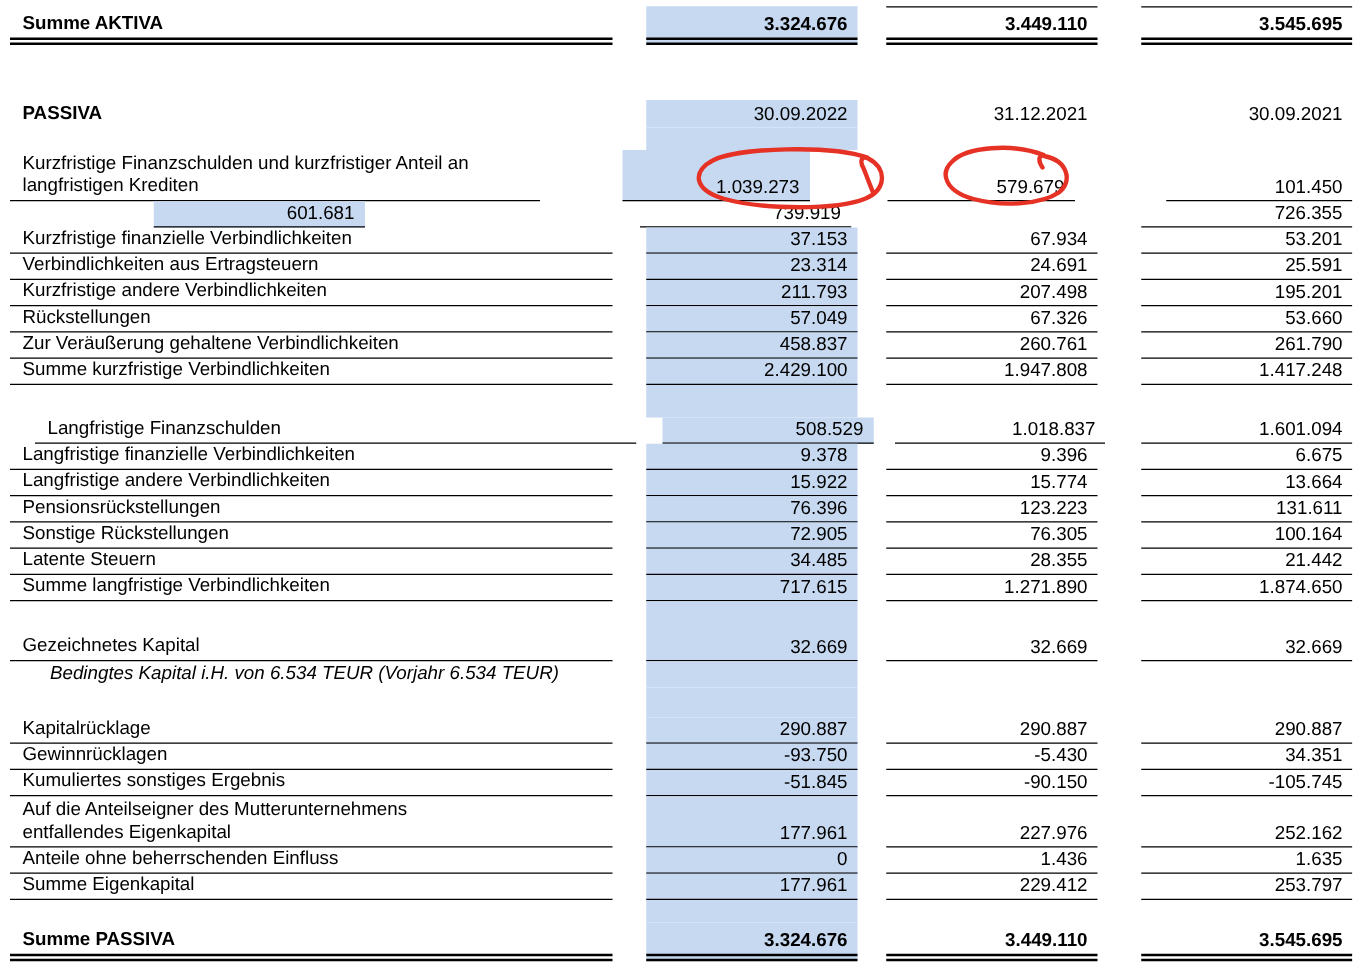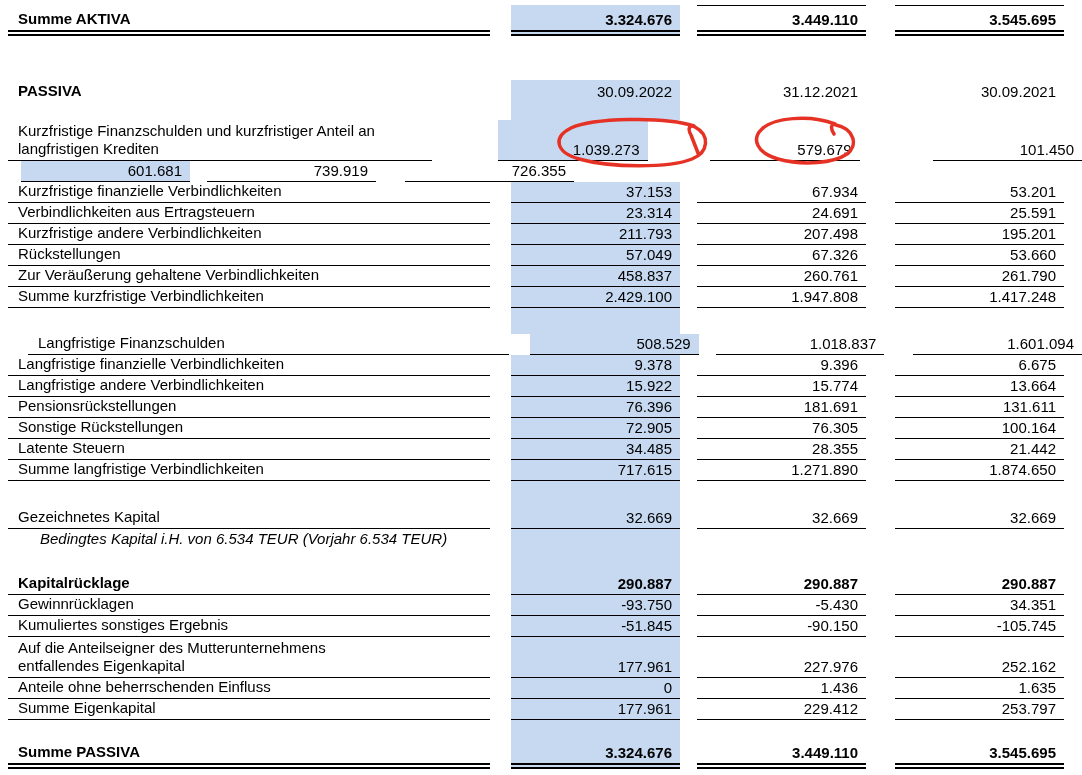--- a/index.html
+++ b/index.html
@@ -7,21 +7,21 @@
     position:relative;
     width:1082px; height:775px;
     background:#fff;
     font-family:"Liberation Sans", sans-serif;
     font-size:15px;
     color:#000;
     box-sizing:border-box;
     padding-top:5px;
     overflow:hidden;
   }
-  .row { display:flex; }
+  .row { display:flex;justify-content:space-between; }
   .c { box-sizing:border-box; display:flex; align-items:flex-end; }
   .lbl {
     width:482px; margin-left:8px;
     padding:0 4px 2px 10px;
     line-height:18px;
     flex-direction:column; align-items:flex-start; justify-content:flex-end;
   }
   .sp-a { width:21px; }
   .v1 { width:169px; }
   .sp-b { width:17px; }
@@ -299,21 +299,21 @@
       <div class="row t-data" style="height: 21px;">
         <div class="c lbl cell">
           <div class="">Pensionsrückstellungen</div>
         </div>
         <div class="c sp-a"></div>
         <div class="c v1 cell hl">
           <div class="">76.396</div>
         </div>
         <div class="c sp-b"></div>
         <div class="c v2 cell">
-          <div class="">181.691</div>
+          <div class="">123.223</div>
         </div>
         <div class="c sp-c"></div>
         <div class="c v3 cell">
           <div class="">131.611</div>
         </div>
       </div>
       <div class="row t-data" style="height: 21px;">
         <div class="c lbl cell">
           <div class="">Sonstige Rückstellungen</div>
         </div>
@@ -403,21 +403,21 @@
       </div>
       <div class="row t-gap" style="height: 24px;">
         <div class="c lbl"></div>
         <div class="c sp-a"></div>
         <div class="c v1 hl"></div>
         <div class="c sp-b"></div>
         <div class="c v2"></div>
         <div class="c sp-c"></div>
         <div class="c v3"></div>
       </div>
-      <div class="row t-data" style="height: 21px; font-weight: bold;">
+      <div class="row t-data" style="height: 21px;">
         <div class="c lbl cell">
           <div class="">Kapitalrücklage</div>
         </div>
         <div class="c sp-a"></div>
         <div class="c v1 cell hl">
           <div class="">290.887</div>
         </div>
         <div class="c sp-b"></div>
         <div class="c v2 cell">
           <div class="">290.887</div>

